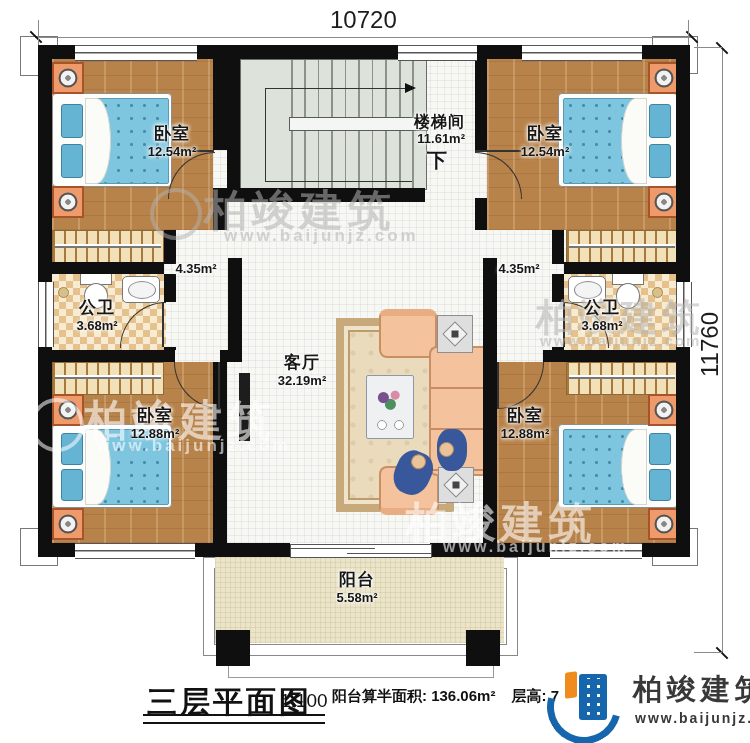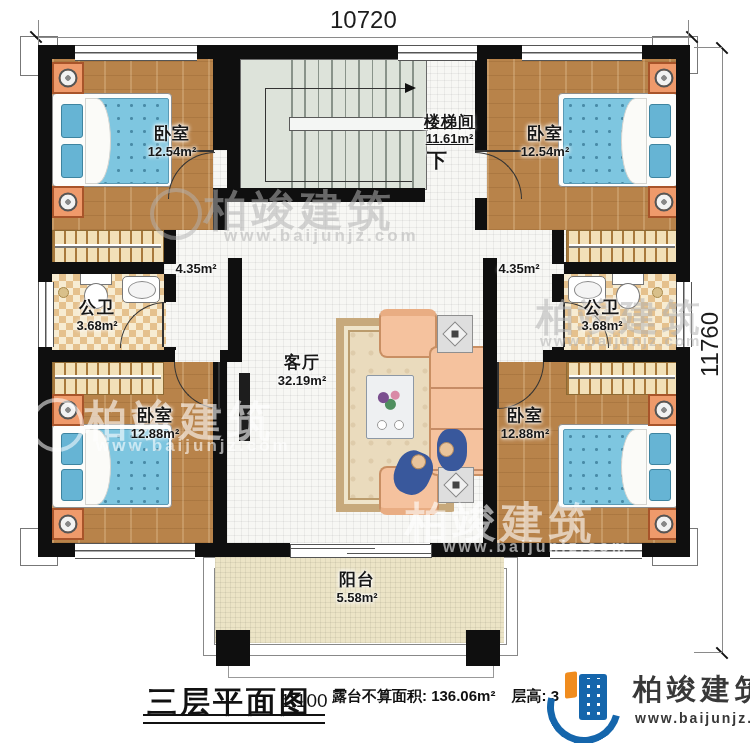--- a/index.html
+++ b/index.html
@@ -300,43 +300,43 @@
   <div class="room-label" style="left:196px;top:261px;">
     <span class="rarea">4.35m²</span>
   </div>
   <div class="room-label" style="left:519px;top:261px;">
     <span class="rarea">4.35m²</span>
   </div>
   <div class="room-label" style="left:357px;top:570px;">
     <span class="rname">阳台</span>
     <span class="rarea">5.58m²</span>
   </div>
-  <div class="room-label" style="left:424px;top:112px;transform:none;text-align:center;text-decoration:underline;">
+  <div class="room-label" style="left:414px;top:112px;transform:none;text-align:right;">
     <span class="rname" style="font-size:16px;">楼梯间</span>
     <span class="rarea">11.61m²</span>
   </div>
   <div class="room-label" style="left:427px;top:148px;transform:none;text-align:left;font-size:20px;">下</div>
 
   <div class="wmc" style="left:150px;top:188px;width:44px;height:44px;"></div>
   <div class="wm" style="left:204px;top:182px;font-size:43px;letter-spacing:5px;">柏竣建筑</div>
   <div class="wm" style="left:224px;top:226px;font-size:17px;letter-spacing:3px;">www.baijunjz.com</div>
   <div class="wmc" style="left:30px;top:398px;width:46px;height:46px;border-color:rgba(255,255,255,.55);"></div>
   <div class="wm wm-light" style="left:84px;top:392px;font-size:43px;letter-spacing:5px;">柏竣建筑</div>
   <div class="wm wm-light" style="left:96px;top:436px;font-size:17px;letter-spacing:3px;">www.baijunjz.com</div>
   <div class="wm wm-light" style="left:405px;top:494px;font-size:43px;letter-spacing:5px;">柏竣建筑</div>
   <div class="wm wm-light" style="left:443px;top:538px;font-size:16px;letter-spacing:3px;">www.baijunjz.com</div>
   <div class="wm" style="left:536px;top:292px;font-size:38px;letter-spacing:4px;">柏竣建筑</div>
   <div class="wm" style="left:540px;top:332px;font-size:15px;letter-spacing:2px;">www.baijunjz.com</div>
 
   <div class="tb" style="left:147px;top:682px;font-size:30px;letter-spacing:3px;">三层平面图</div>
   <div class="a" style="left:143px;top:714px;width:182px;height:6px;border-top:2.5px solid #111;border-bottom:2px solid #111;z-index:11;"></div>
   <div class="tb" style="left:280px;top:690px;font-size:19px;font-weight:normal;">1:100</div>
   <div class="tb" style="left:332px;top:687px;font-size:15px;">
-    <span>露台不算面积: 136.06m²</span>
-    <span style="margin-left:12px;">层高: 3</span>
+    <span>阳台算半面积: 136.06m²</span>
+    <span style="margin-left:12px;">层高: 7</span>
   </div>
 
   <div class="a" style="left:545px;top:664px;width:200px;height:76px;z-index:20;">
     <div class="a" style="left:2px;top:6px;width:60px;height:60px;border:7px solid transparent;border-left-color:#1566ac;border-bottom-color:#1566ac;border-radius:50%;transform:rotate(-30deg);"></div>
     <div class="a" style="left:20px;top:8px;width:12px;height:26px;background:#f08c1e;border-radius:2px;transform:skewY(-8deg);"></div>
     <div class="a" style="left:34px;top:10px;width:28px;height:46px;background:#1566ac;border-radius:3px;background-image:
          repeating-linear-gradient(0deg,#fff 0 3px,transparent 3px 9px),
          repeating-linear-gradient(0deg,#fff 0 3px,transparent 3px 9px);
          background-size:3px 80%,3px 80%;background-position:8px 4px,18px 4px;background-repeat:no-repeat;"></div>
     <div class="a" style="left:88px;top:6px;font-size:29px;font-weight:bold;color:#383838;letter-spacing:5px;white-space:nowrap;">柏竣建筑</div>

